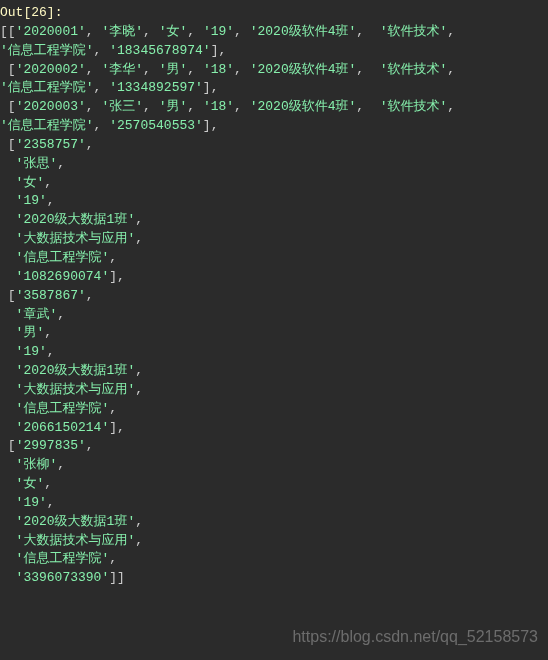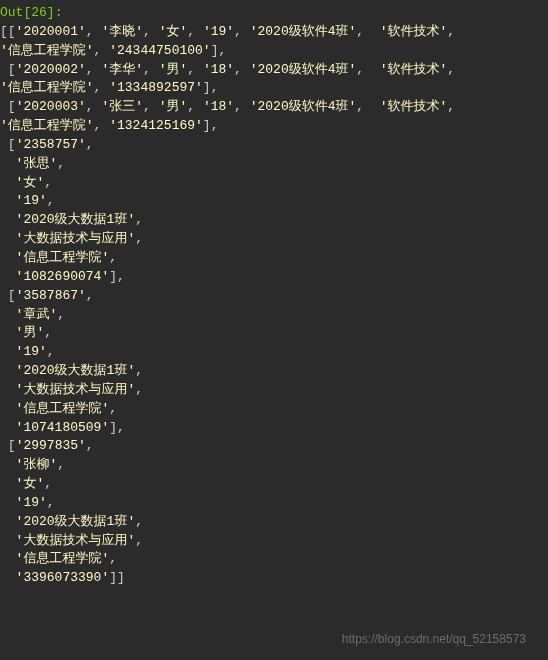--- a/index.html
+++ b/index.html
@@ -13,64 +13,64 @@
       width: 548px;
       height: 660px;
       overflow: hidden;
       position: relative;
     }
     .output-area {
       white-space: pre;
       padding: 4px 0 0 0;
     }
     .prompt {
-      color: #84cc16;
+      color: #fef9c3;
     }
     .bracket, .comma {
       color: #cccccc;
     }
     .str {
-      color: #fef9c3;
+      color: #86efac;
     }
     .watermark {
       position: absolute;
       bottom: 12px;
-      right: 22px;
+      right: 10px;
       color: #888888;
-      font-size: 12px;
+      font-size: 16px;
       font-family: Arial, sans-serif;
       opacity: 0.7;
     }
   </style>
 </head>
 <body>
 
 <div class="output-area"><span class="prompt"><span>Out</span>[<span>26</span>]: </span>
 <span id="content-target"><span class="bracket">[[</span><span class="str">'2020001'</span><span class="bracket">, </span><span class="str">'李晓'</span><span class="bracket">, </span><span class="str">'女'</span><span class="bracket">, </span><span class="str">'19'</span><span class="bracket">, </span><span class="str">'2020级软件4班'</span><span class="bracket">,  </span><span class="str">'软件技术'</span><span class="bracket">,</span>
-<span class="str">'信息工程学院'</span><span class="bracket">, </span><span class="str">'24344750100'</span><span class="bracket">],</span>
+<span class="str">'信息工程学院'</span><span class="bracket">, </span><span class="str">'18345678974'</span><span class="bracket">],</span>
  <span class="bracket">[</span><span class="str">'2020002'</span><span class="bracket">, </span><span class="str">'李华'</span><span class="bracket">, </span><span class="str">'男'</span><span class="bracket">, </span><span class="str">'18'</span><span class="bracket">, </span><span class="str">'2020级软件4班'</span><span class="bracket">,  </span><span class="str">'软件技术'</span><span class="bracket">,</span>
 <span class="str">'信息工程学院'</span><span class="bracket">, </span><span class="str">'1334892597'</span><span class="bracket">],</span>
  <span class="bracket">[</span><span class="str">'2020003'</span><span class="bracket">, </span><span class="str">'张三'</span><span class="bracket">, </span><span class="str">'男'</span><span class="bracket">, </span><span class="str">'18'</span><span class="bracket">, </span><span class="str">'2020级软件4班'</span><span class="bracket">,  </span><span class="str">'软件技术'</span><span class="bracket">,</span>
-<span class="str">'信息工程学院'</span><span class="bracket">, </span><span class="str">'1324125169'</span><span class="bracket">],</span>
+<span class="str">'信息工程学院'</span><span class="bracket">, </span><span class="str">'2570540553'</span><span class="bracket">],</span>
  <span class="bracket">[</span><span class="str">'2358757'</span><span class="bracket">,</span>
   <span class="str">'张思'</span><span class="bracket">,</span>
   <span class="str">'女'</span><span class="bracket">,</span>
   <span class="str">'19'</span><span class="bracket">,</span>
   <span class="str">'2020级大数据1班'</span><span class="bracket">,</span>
   <span class="str">'大数据技术与应用'</span><span class="bracket">,</span>
   <span class="str">'信息工程学院'</span><span class="bracket">,</span>
   <span class="str">'1082690074'</span><span class="bracket">],</span>
  <span class="bracket">[</span><span class="str">'3587867'</span><span class="bracket">,</span>
   <span class="str">'章武'</span><span class="bracket">,</span>
   <span class="str">'男'</span><span class="bracket">,</span>
   <span class="str">'19'</span><span class="bracket">,</span>
   <span class="str">'2020级大数据1班'</span><span class="bracket">,</span>
   <span class="str">'大数据技术与应用'</span><span class="bracket">,</span>
   <span class="str">'信息工程学院'</span><span class="bracket">,</span>
-  <span class="str">'1074180509'</span><span class="bracket">],</span>
+  <span class="str">'2066150214'</span><span class="bracket">],</span>
  <span class="bracket">[</span><span class="str">'2997835'</span><span class="bracket">,</span>
   <span class="str">'张柳'</span><span class="bracket">,</span>
   <span class="str">'女'</span><span class="bracket">,</span>
   <span class="str">'19'</span><span class="bracket">,</span>
   <span class="str">'2020级大数据1班'</span><span class="bracket">,</span>
   <span class="str">'大数据技术与应用'</span><span class="bracket">,</span>
   <span class="str">'信息工程学院'</span><span class="bracket">,</span>
   <span class="str">'3396073390'</span><span class="bracket">]]</span>
 </span></div>
 

